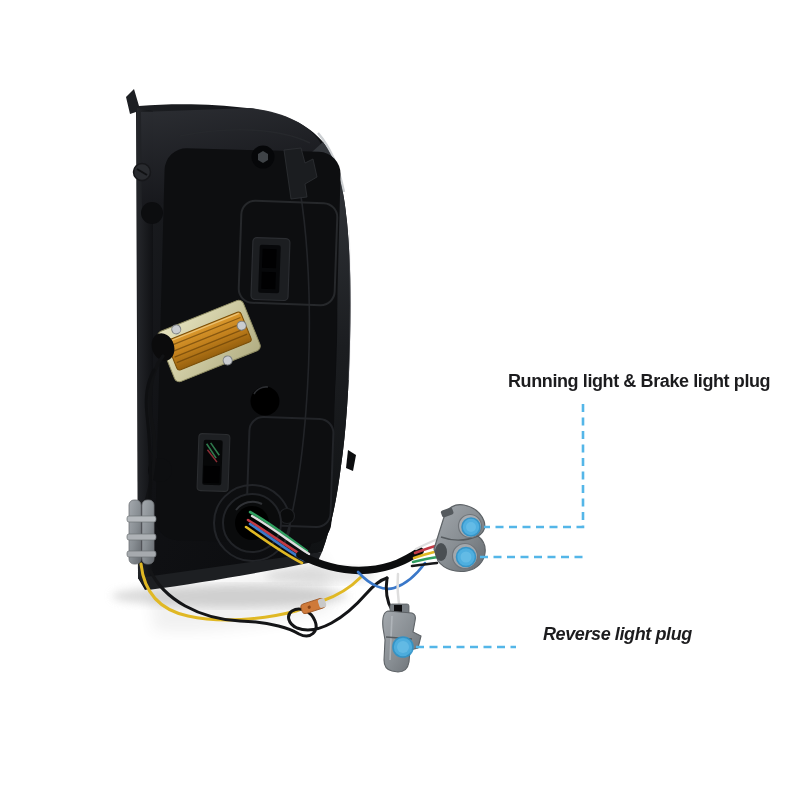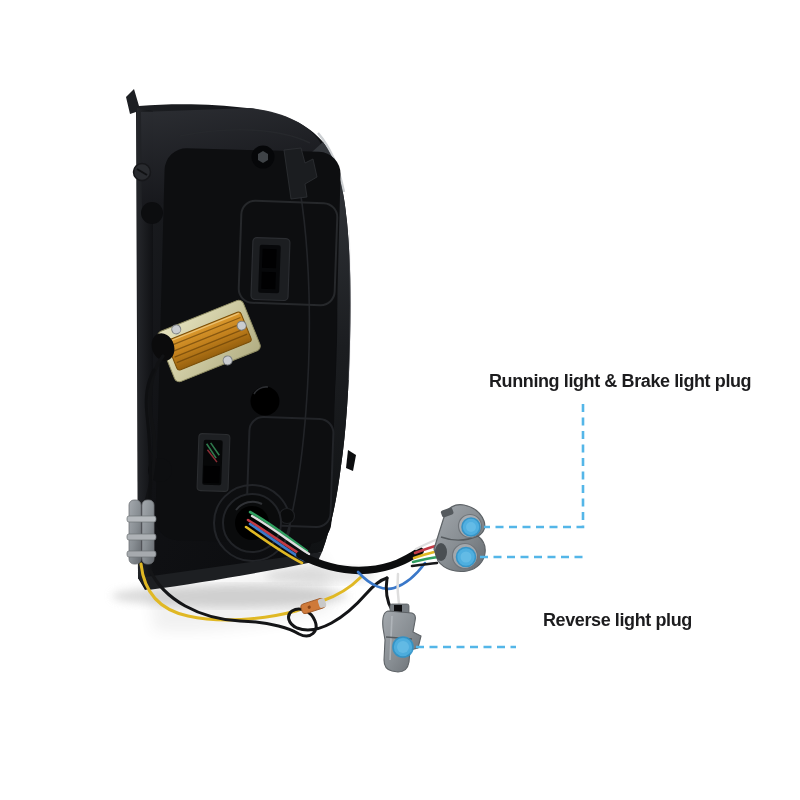--- a/index.html
+++ b/index.html
@@ -245,15 +245,15 @@
     <g>
       <circle class="marker-dot" cx="466" cy="557" r="9.5"></circle>
         <circle class="marker-dot-core" cx="466" cy="557" r="5.5"></circle>
     </g>
     <g>
       <circle class="marker-dot" cx="403" cy="647" r="10"></circle>
         <circle class="marker-dot-core" cx="403" cy="647" r="6"></circle>
     </g>
   </svg>
 
-  <div class="callout-label" style="left:489px;top:369px;">Running light &amp; Brake light plug</div>
-  <div class="callout-label" style="left:543px;top:608px;">Reverse light plug</div>
+  <div class="callout-label" style="left:508px;top:369px;">Running light &amp; Brake light plug</div>
+  <div class="callout-label" style="left:543px;top:622px;font-style:italic;">Reverse light plug</div>
 </div>
 
 </body></html>

